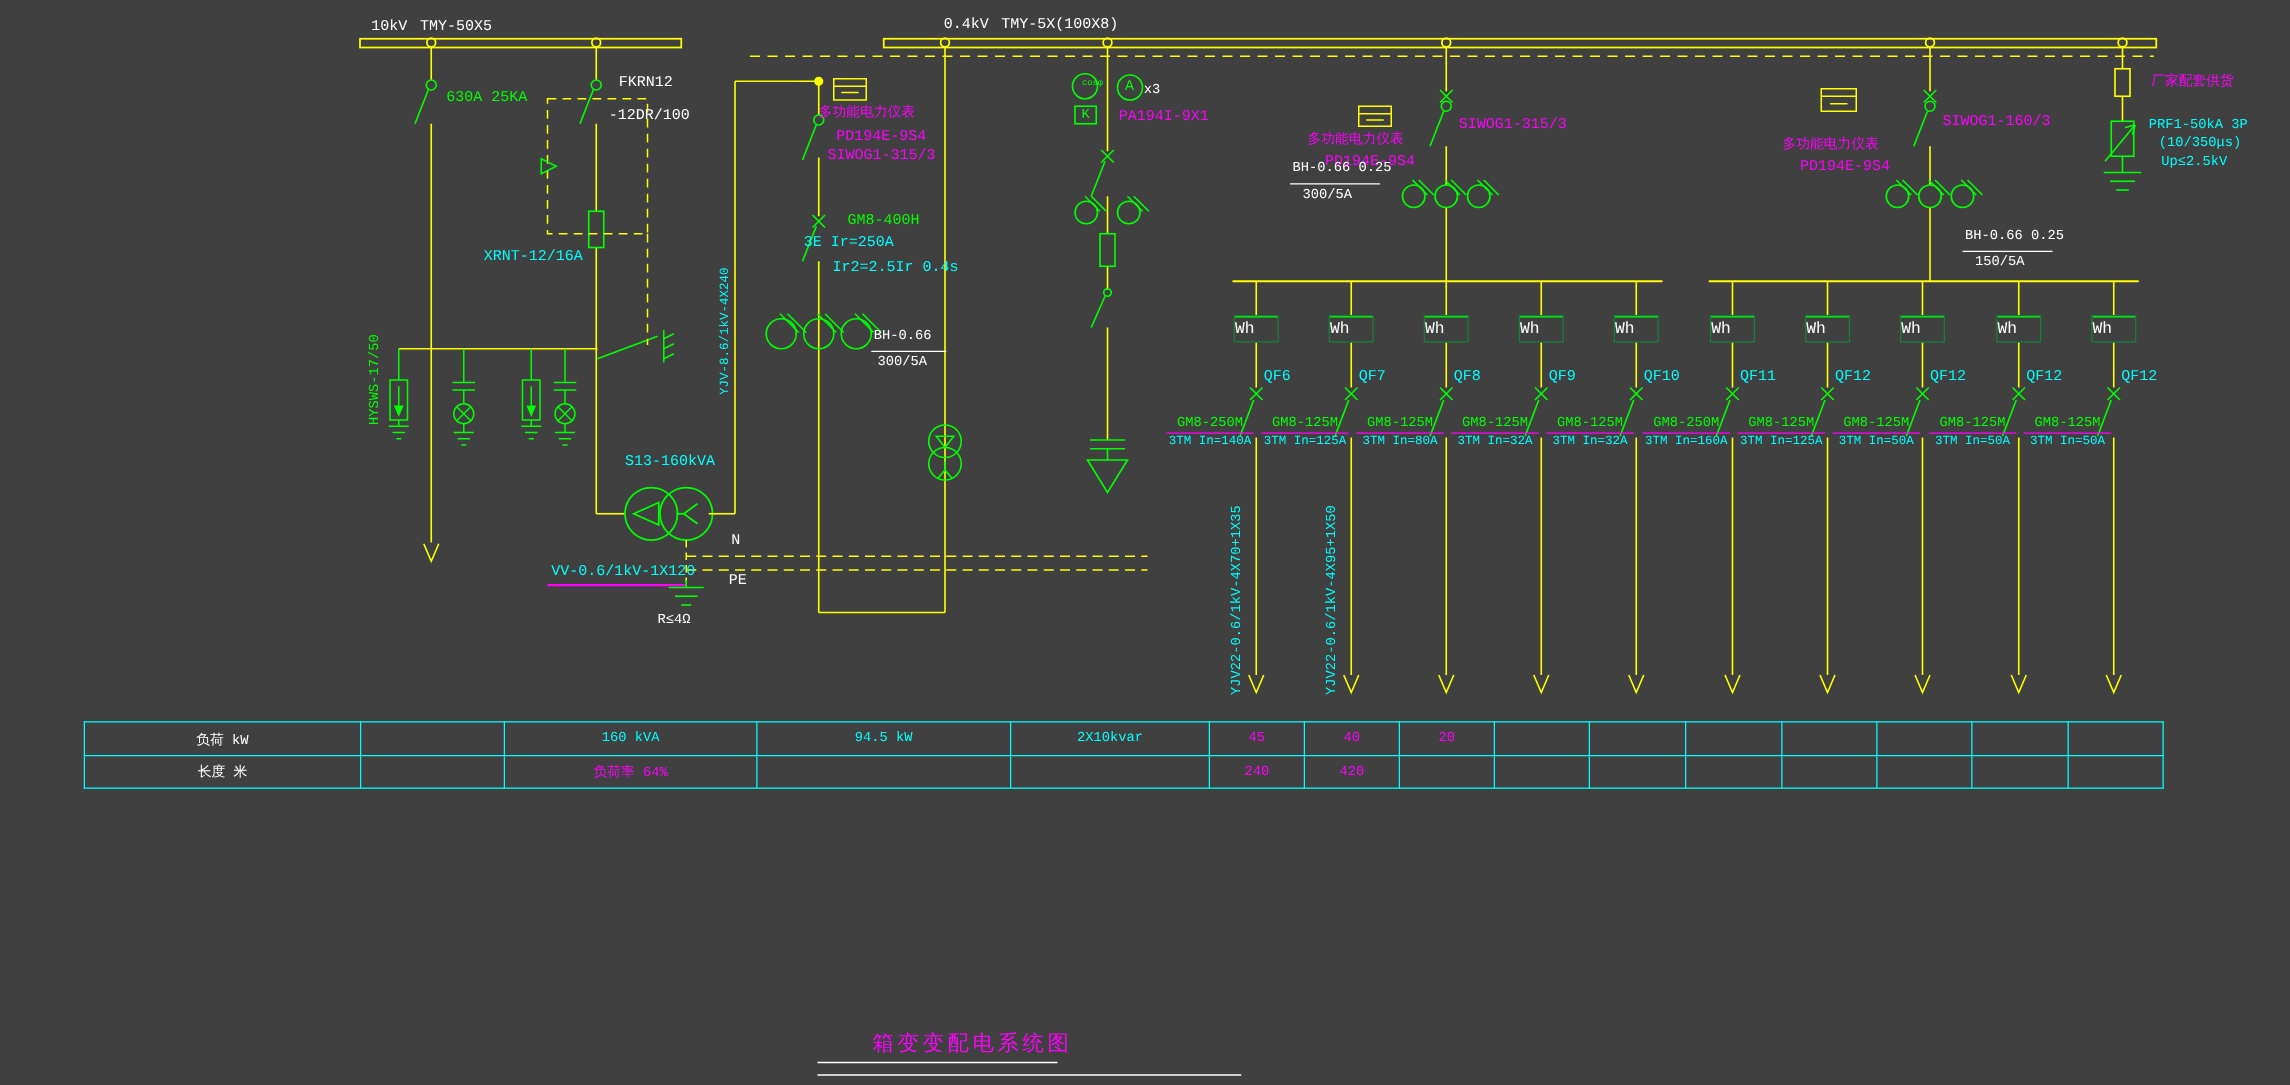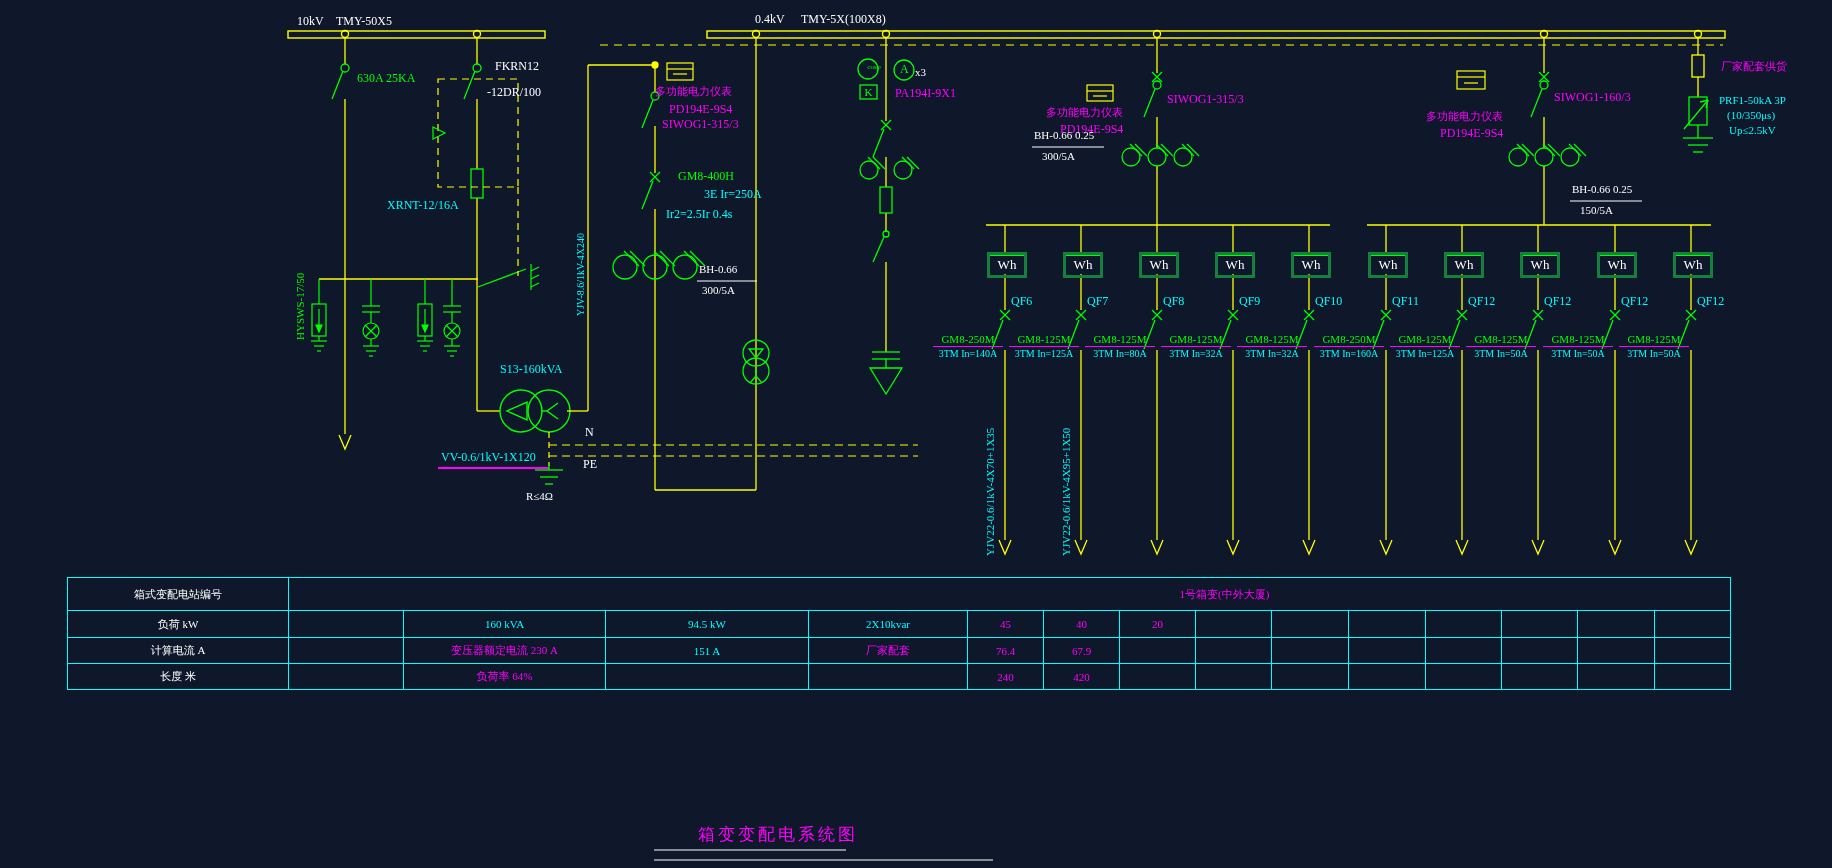--- a/index.html
+++ b/index.html
@@ -1,26 +1,26 @@
 <!DOCTYPE html>
 <html><head>
 <meta charset="utf-8">
 <style>
   html,body{margin:0;padding:0;background:#000;}
-  #canvas{position:relative;width:1832px;height:868px;background:#0f172a;overflow:hidden;
-          font-family:Liberation Serif, serif;}
+  #canvas{position:relative;width:1832px;height:868px;background:#404040;overflow:hidden;
+          font-family:Liberation Mono, monospace;}
   svg{position:absolute;left:0;top:0;}
   .t{position:absolute;font-size:12px;line-height:1.1;white-space:nowrap;}
   .s11{font-size:11px;}
   .s10{font-size:10px;}
   .w{color:#fff;} .g{color:#00ff00;} .c{color:#00ffff;} .m{color:#ff00ff;}
   .vt{transform:rotate(-90deg);transform-origin:left top;}
-  .whbox{position:absolute;width:34px;height:20px;border:3px solid #15803d;
+  .whbox{position:absolute;width:34px;height:20px;border:1px solid #15803d;
          box-shadow:inset 0 3px 0 -2px #00ff00;
-         color:#fff;font-size:13px;text-align:center;line-height:20px;}
+         color:#fff;font-size:13px;text-align:left;line-height:20px;}
   .fblk{position:absolute;width:70px;text-align:center;}
   .fblk .mod{color:#00ff00;font-size:11px;border-bottom:1px solid #ff00ff;padding-bottom:1px;}
   .fblk .trp{color:#00ffff;font-size:10px;margin-top:1px;}
   .qf{position:absolute;color:#00ffff;font-size:12px;}
   table.spec{position:absolute;left:67px;top:577px;border-collapse:collapse;table-layout:fixed;
              width:1662px;color:#fff;font-size:11px;text-align:center;}
   table.spec td{border:1px solid #00ffff;padding:0 2px;overflow:hidden;}
   td.hd2{white-space:pre-line;line-height:1.5;}
   .title{position:absolute;font-size:17px;letter-spacing:3px;color:#ff00ff;}
 </style>
@@ -377,21 +377,21 @@
 <div class="t w" style="left:583px;top:458px">PE</div>
 <div class="t w s11" style="left:526px;top:490px">R≤4Ω</div>
 
 <div class="t w" style="left:755px;top:13px">0.4kV</div>
 <div class="t w" style="left:801px;top:13px">TMY-5X(100X8)</div>
 
 <div class="t m s11" style="left:655px;top:85px">多功能电力仪表</div>
 <div class="t m" style="left:669px;top:103px">PD194E-9S4</div>
 <div class="t m" style="left:662px;top:118px">SIWOG1-315/3</div>
 <div class="t g" style="left:678px;top:170px">GM8-400H</div>
-<div class="t c" style="left:704px;top:188px">3E Ir=250A</div>
+<div class="t c" style="left:643px;top:188px">3E Ir=250A</div>
 <div class="t c" style="left:666px;top:208px">Ir2=2.5Ir 0.4s</div>
 <div class="t w s11" style="left:699px;top:263px">BH-0.66</div>
 <div class="t w s11" style="left:702px;top:284px">300/5A</div>
 
 <div class="t g" style="left:858px;top:64px;width:32px;font-size:7px;text-align:center">cosφ</div>
 <div class="t g" style="left:900px;top:63px">A</div>
 <div class="t w s11" style="left:915px;top:66px">x3</div>
 <div class="t g s11" style="left:860px;top:85px;width:17px;height:14px;text-align:center;line-height:14px">K</div>
 <div class="t m" style="left:895px;top:87px">PA194I-9X1</div>
 
@@ -490,59 +490,38 @@
         <col style="width:76px">
         <col style="width:76px">
         <col style="width:77px">
     <col style="width:77px">
         <col style="width:76px">
         <col style="width:76px">
         <col style="width:77px">
         <col style="width:76px">
   </colgroup>
   <tbody>
-        <tr style="height:33px">
-    <td class="w">箱式变配电站编号</td>
-    <td class="m" colspan="14" style="text-indent:430px">1号箱变(中外大厦)</td>
-  </tr>
   <tr style="height:27px">
     <td class="w">负荷 kW</td>
     <td></td>
     <td class="c">160 kVA</td>
     <td class="c">94.5  kW</td>
     <td class="c">2X10kvar</td>
     <td class="m">45</td>
     <td class="m">40</td>
     <td class="m">20</td>
     <td class="m"></td>
     <td class="m"></td>
     <td class="m"></td>
     <td class="m"></td>
     <td class="m"></td>
     <td class="m"></td>
     <td class="m"></td>
   </tr>
   <tr style="height:26px">
-    <td class="w">计算电流 A</td>
-    <td></td>
-    <td class="m">变压器额定电流 230 A</td>
-    <td class="c">151  A</td>
-    <td class="m">厂家配套</td>
-    <td class="m">76.4</td>
-    <td class="m">67.9</td>
-    <td class="m"></td>
-    <td class="m"></td>
-    <td class="m"></td>
-    <td class="m"></td>
-    <td class="m"></td>
-    <td class="m"></td>
-    <td class="m"></td>
-    <td class="m"></td>
-  </tr>
-  <tr style="height:26px">
     <td class="w">长度 米</td>
     <td></td>
     <td class="m">负荷率 64%</td>
     <td></td>
     <td></td>
     <td class="m">240</td>
     <td class="m">420</td>
     <td class="m"></td>
     <td class="m"></td>
     <td class="m"></td>

